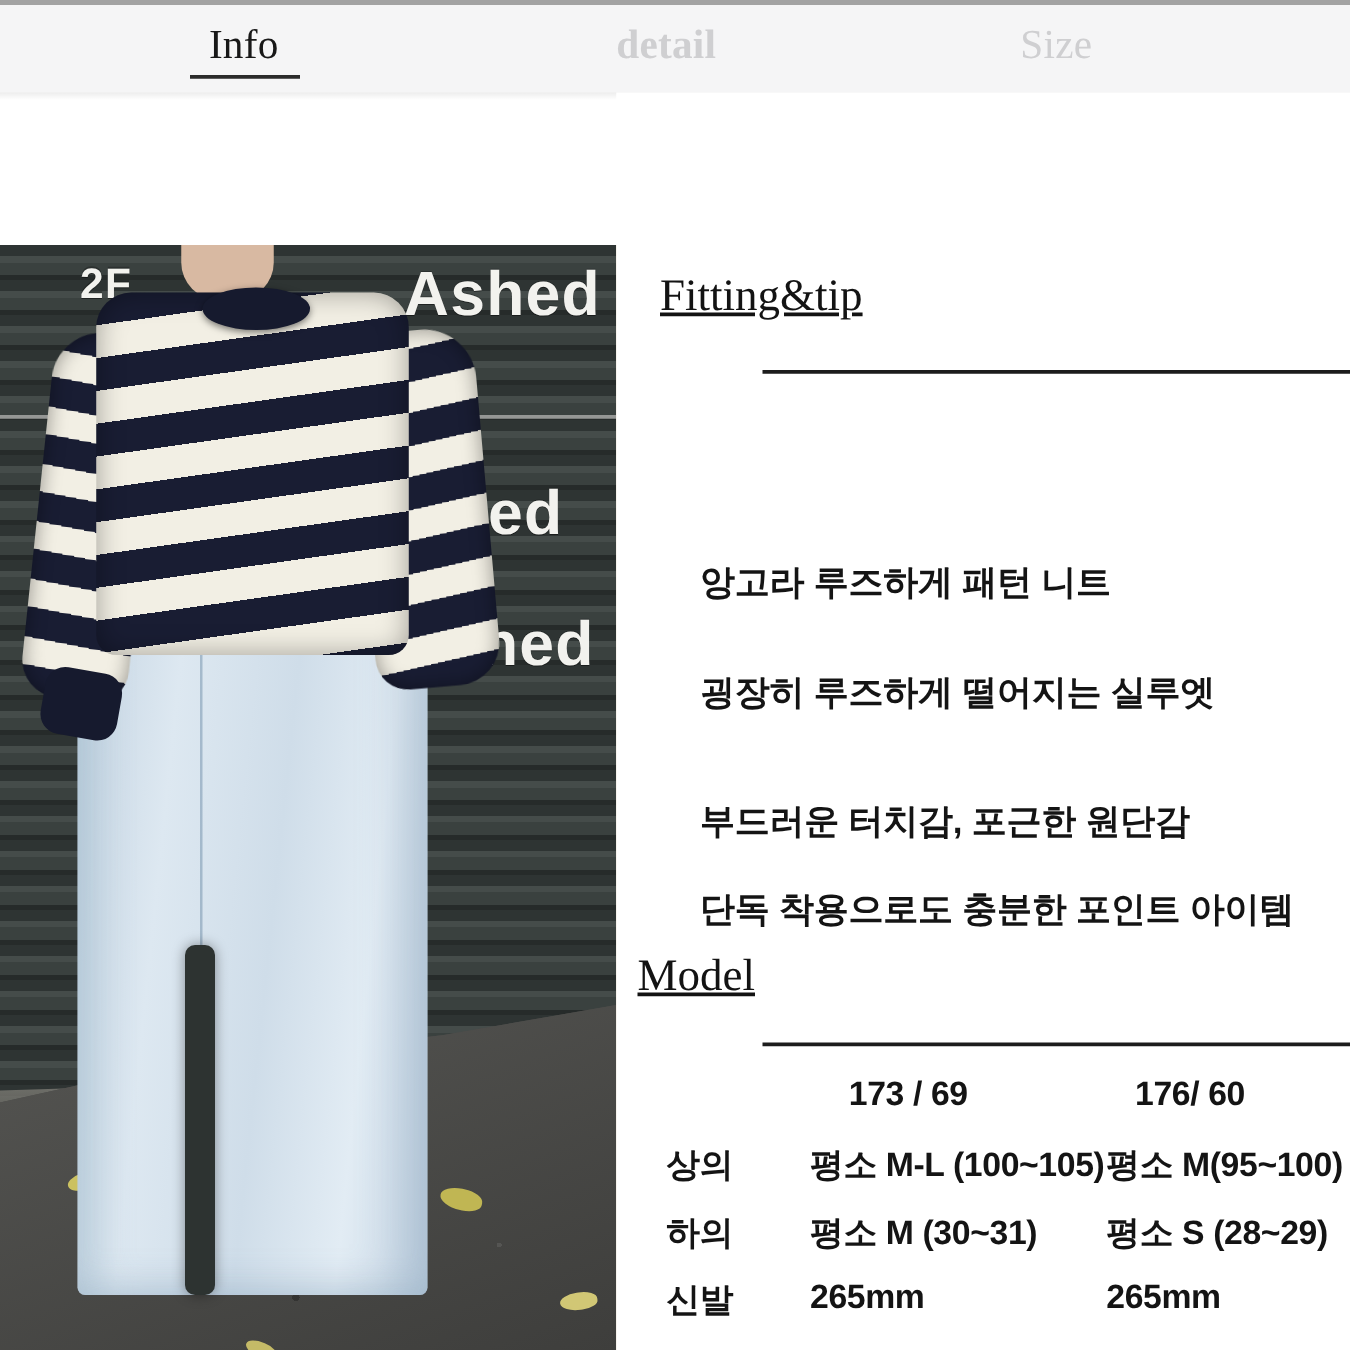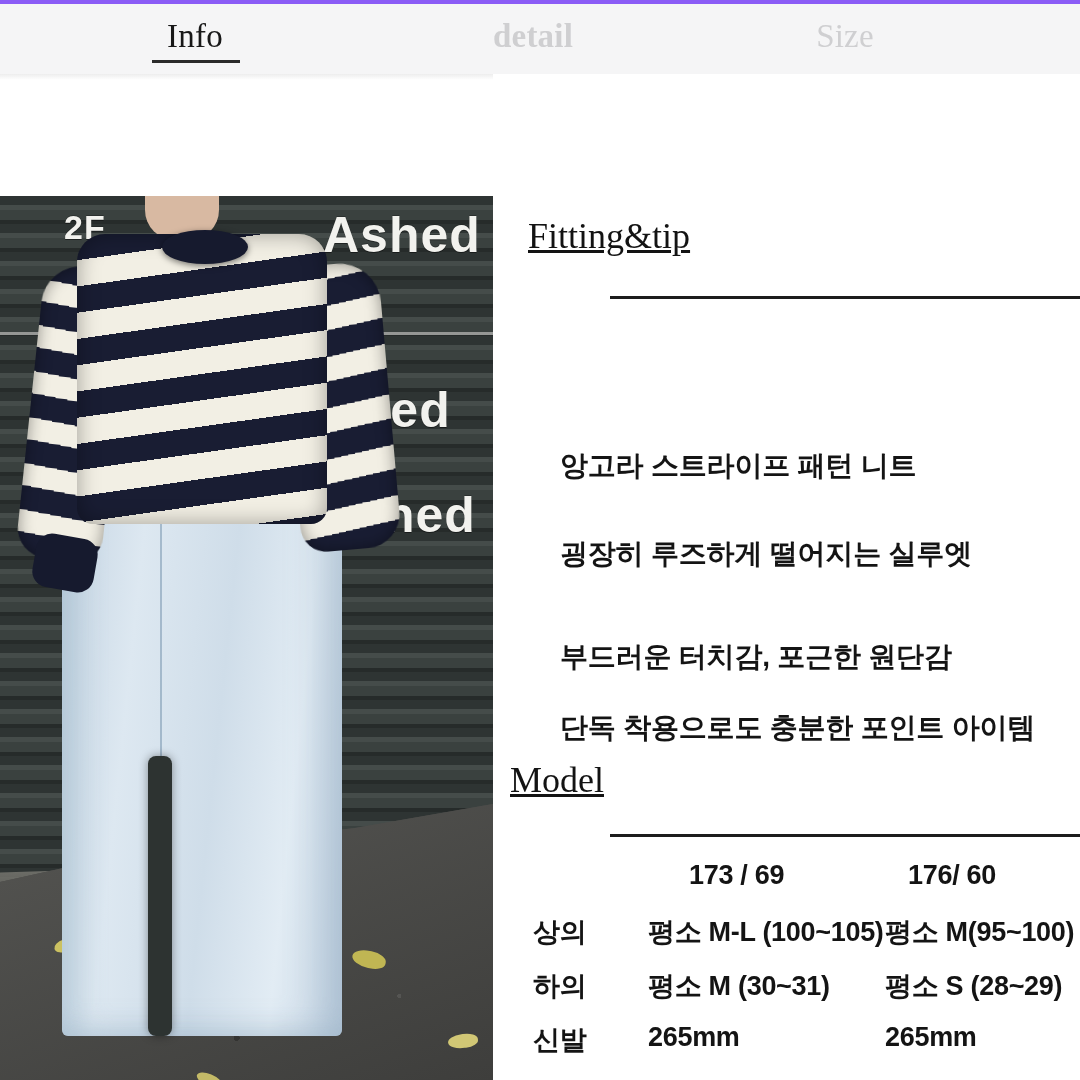--- a/index.html
+++ b/index.html
@@ -8,21 +8,21 @@
     background:#ffffff;
     font-family:"Liberation Sans", sans-serif;
     overflow:hidden;
     position:relative;
   }
 
   
   #tabbar{
     position:absolute; left:0; top:0; width:1080px; height:74px;
     background:#f5f5f6;
-    border-top:4px solid #8b5cf6;
+    border-top:4px solid #a3a3a3;
   }
   #tabbar-topline{
     position:absolute; left:0; top:0; width:88px; height:4px;
     background:#f5f5f6;
   }
   #tabbar-topline-r{
     position:absolute; left:986px; top:0; width:94px; height:4px;
     background:#f5f5f6;
   }
   .tab{
@@ -213,21 +213,21 @@
     font-weight:bold;
     font-size:27px;
     color:#141414;
     letter-spacing:-0.3px;
     white-space:nowrap;
     top:6px;
   }
   .m-label{ left:40px; }
   .m-c1{ left:155px; }
   .m-c2{ left:392px; }
-  .mhead .m-c1{ left:196px;text-align:right; }
+  .mhead .m-c1{ left:186px;text-align:right; }
   .mhead .m-c2{ left:415px; }
 </style>
 </head>
 <body>
 
 <div id="tabbar">
   <div id="tabbar-topline"></div>
   <div id="tabbar-topline-r"></div>
 
   <div id="tab-info" class="tab tab-active">Info</div>
@@ -269,21 +269,21 @@
     <div id="cuff-l"></div>
   </div>
 
 </div>
 
 <div id="panel">
 
   <div id="fitting-title" class="sec-title">Fitting&amp;tip</div>
   <div id="fitting-rule" class="rule"></div>
 
-  <div id="kline1" class="kline">앙고라 스트라이프 패턴 니트</div>
+  <div id="kline1" class="kline">앙고라 루즈하게 패턴 니트</div>
   <div id="kline2" class="kline">굉장히 루즈하게 떨어지는 실루엣</div>
   <div id="kline3" class="kline">부드러운 터치감, 포근한 원단감</div>
   <div id="kline4" class="kline">단독 착용으로도 충분한 포인트 아이템</div>
 
   <div id="model-title" class="sec-title">Model</div>
   <div id="model-rule" class="rule"></div>
 
   <div id="model-table">
 
     <div class="mrow mhead">

